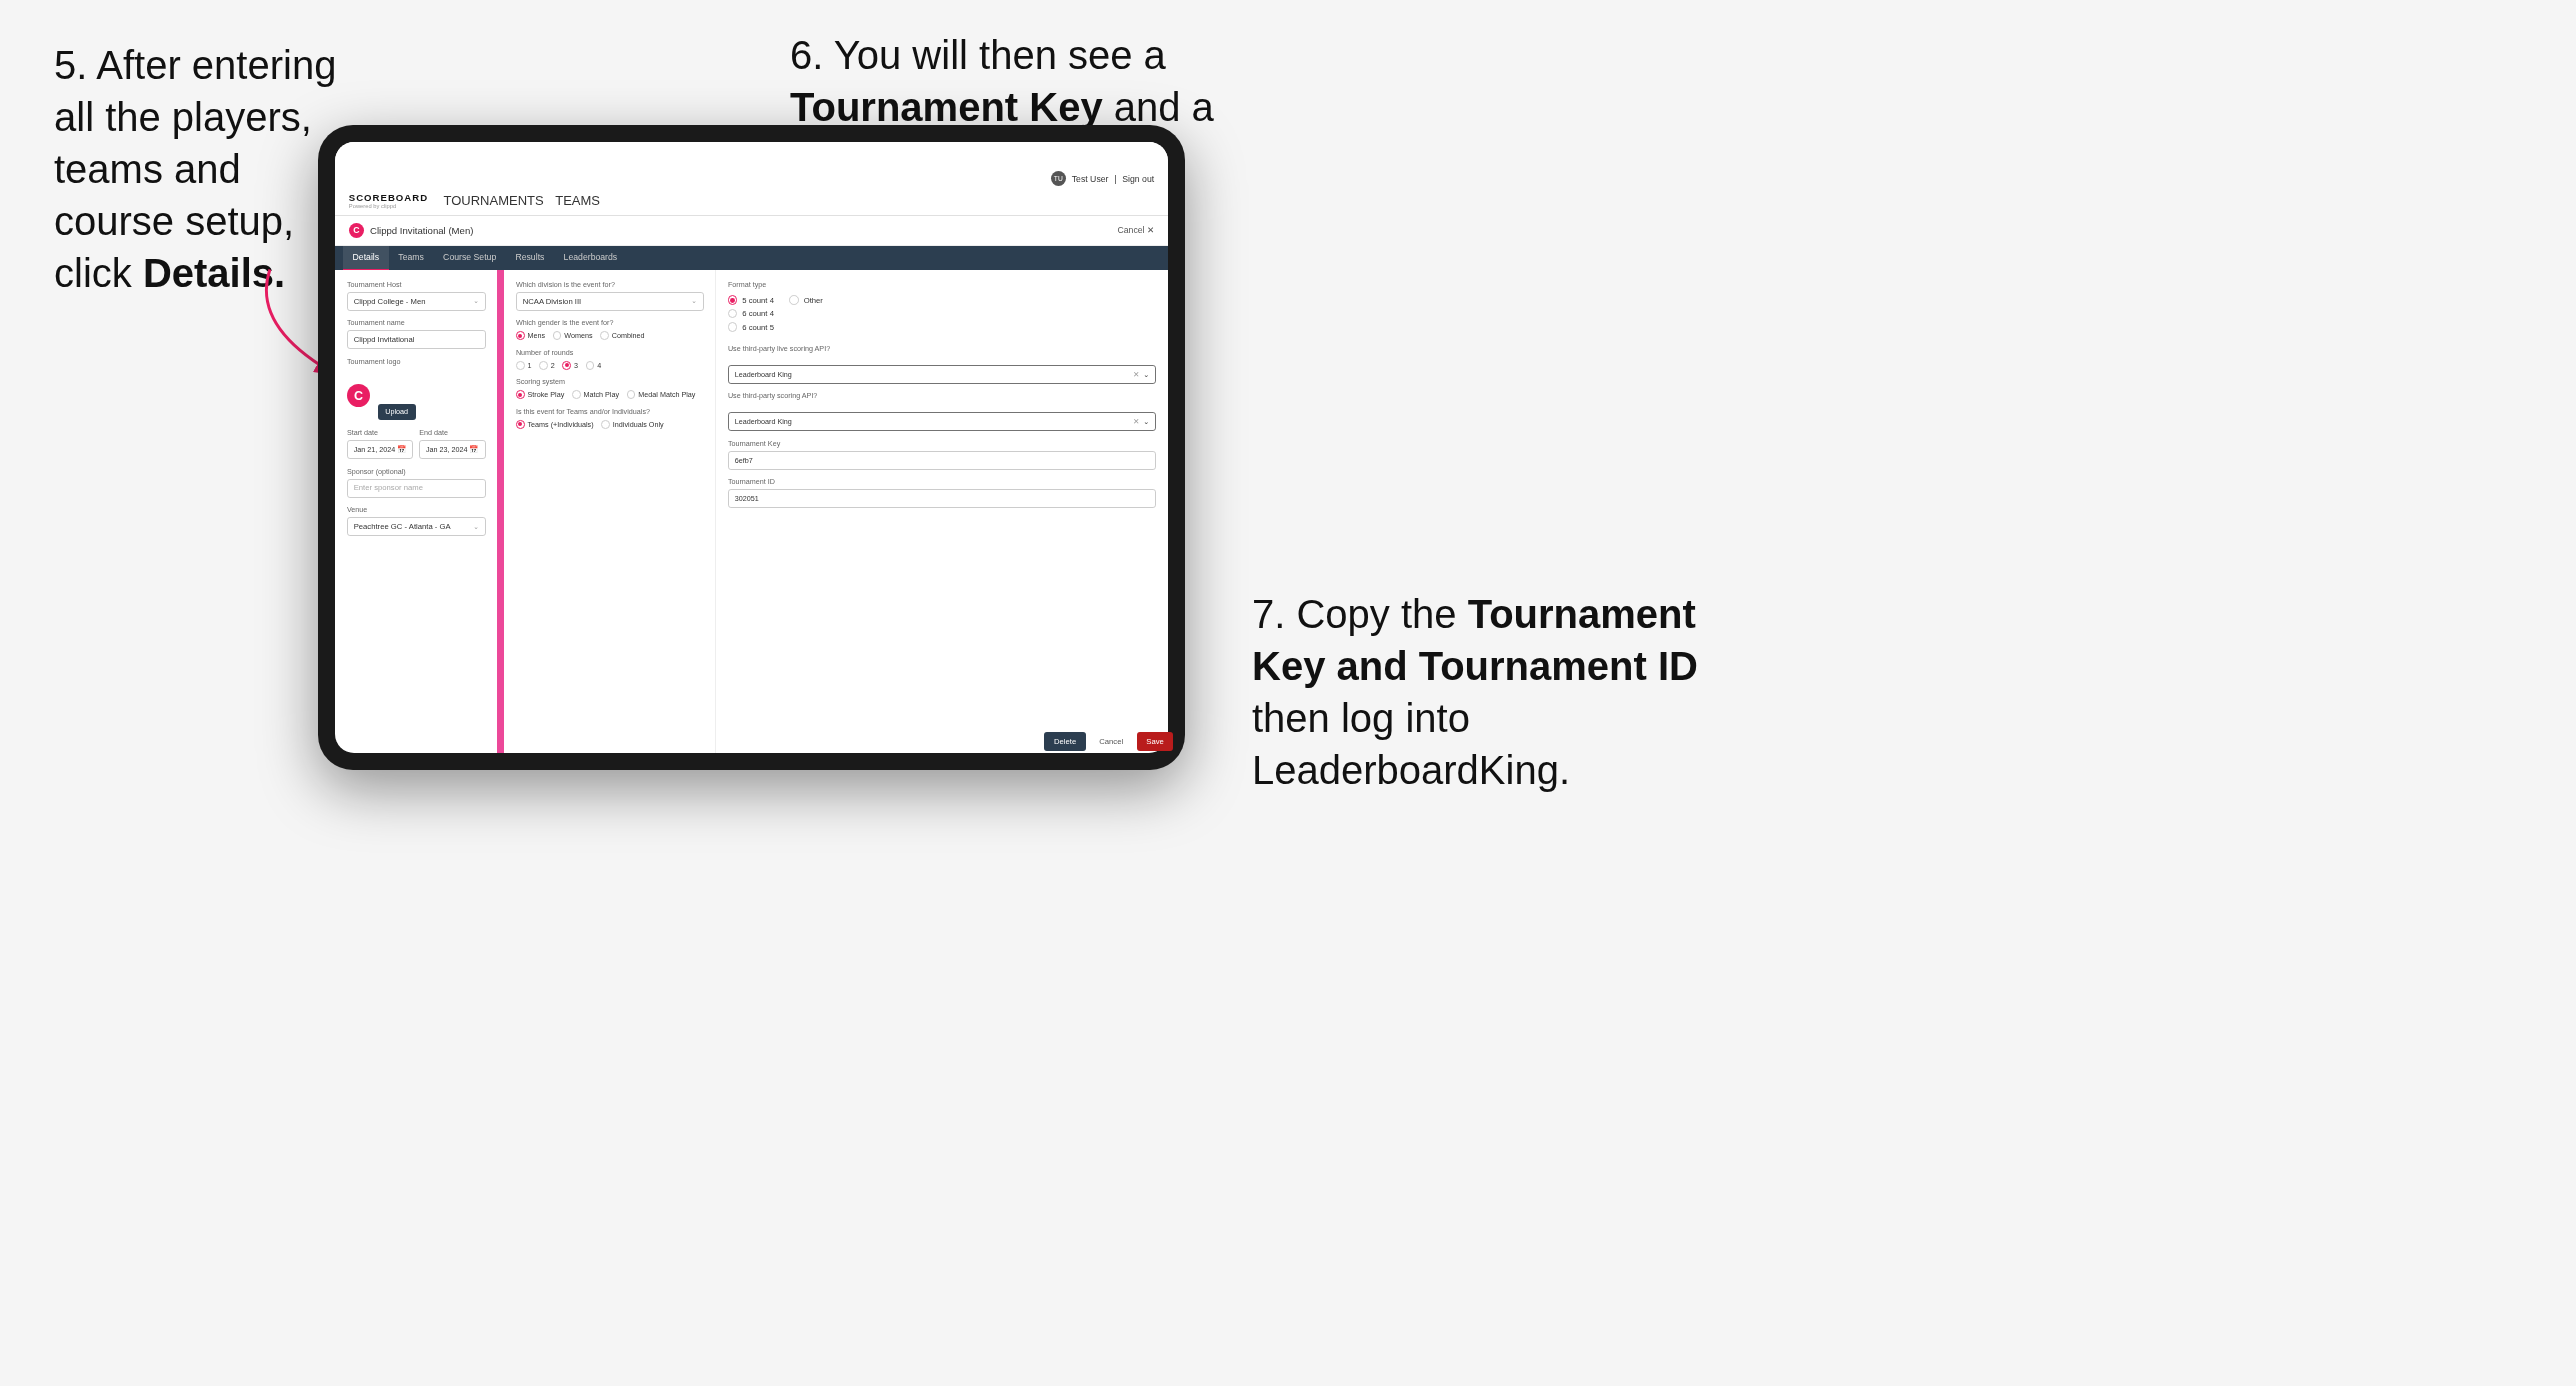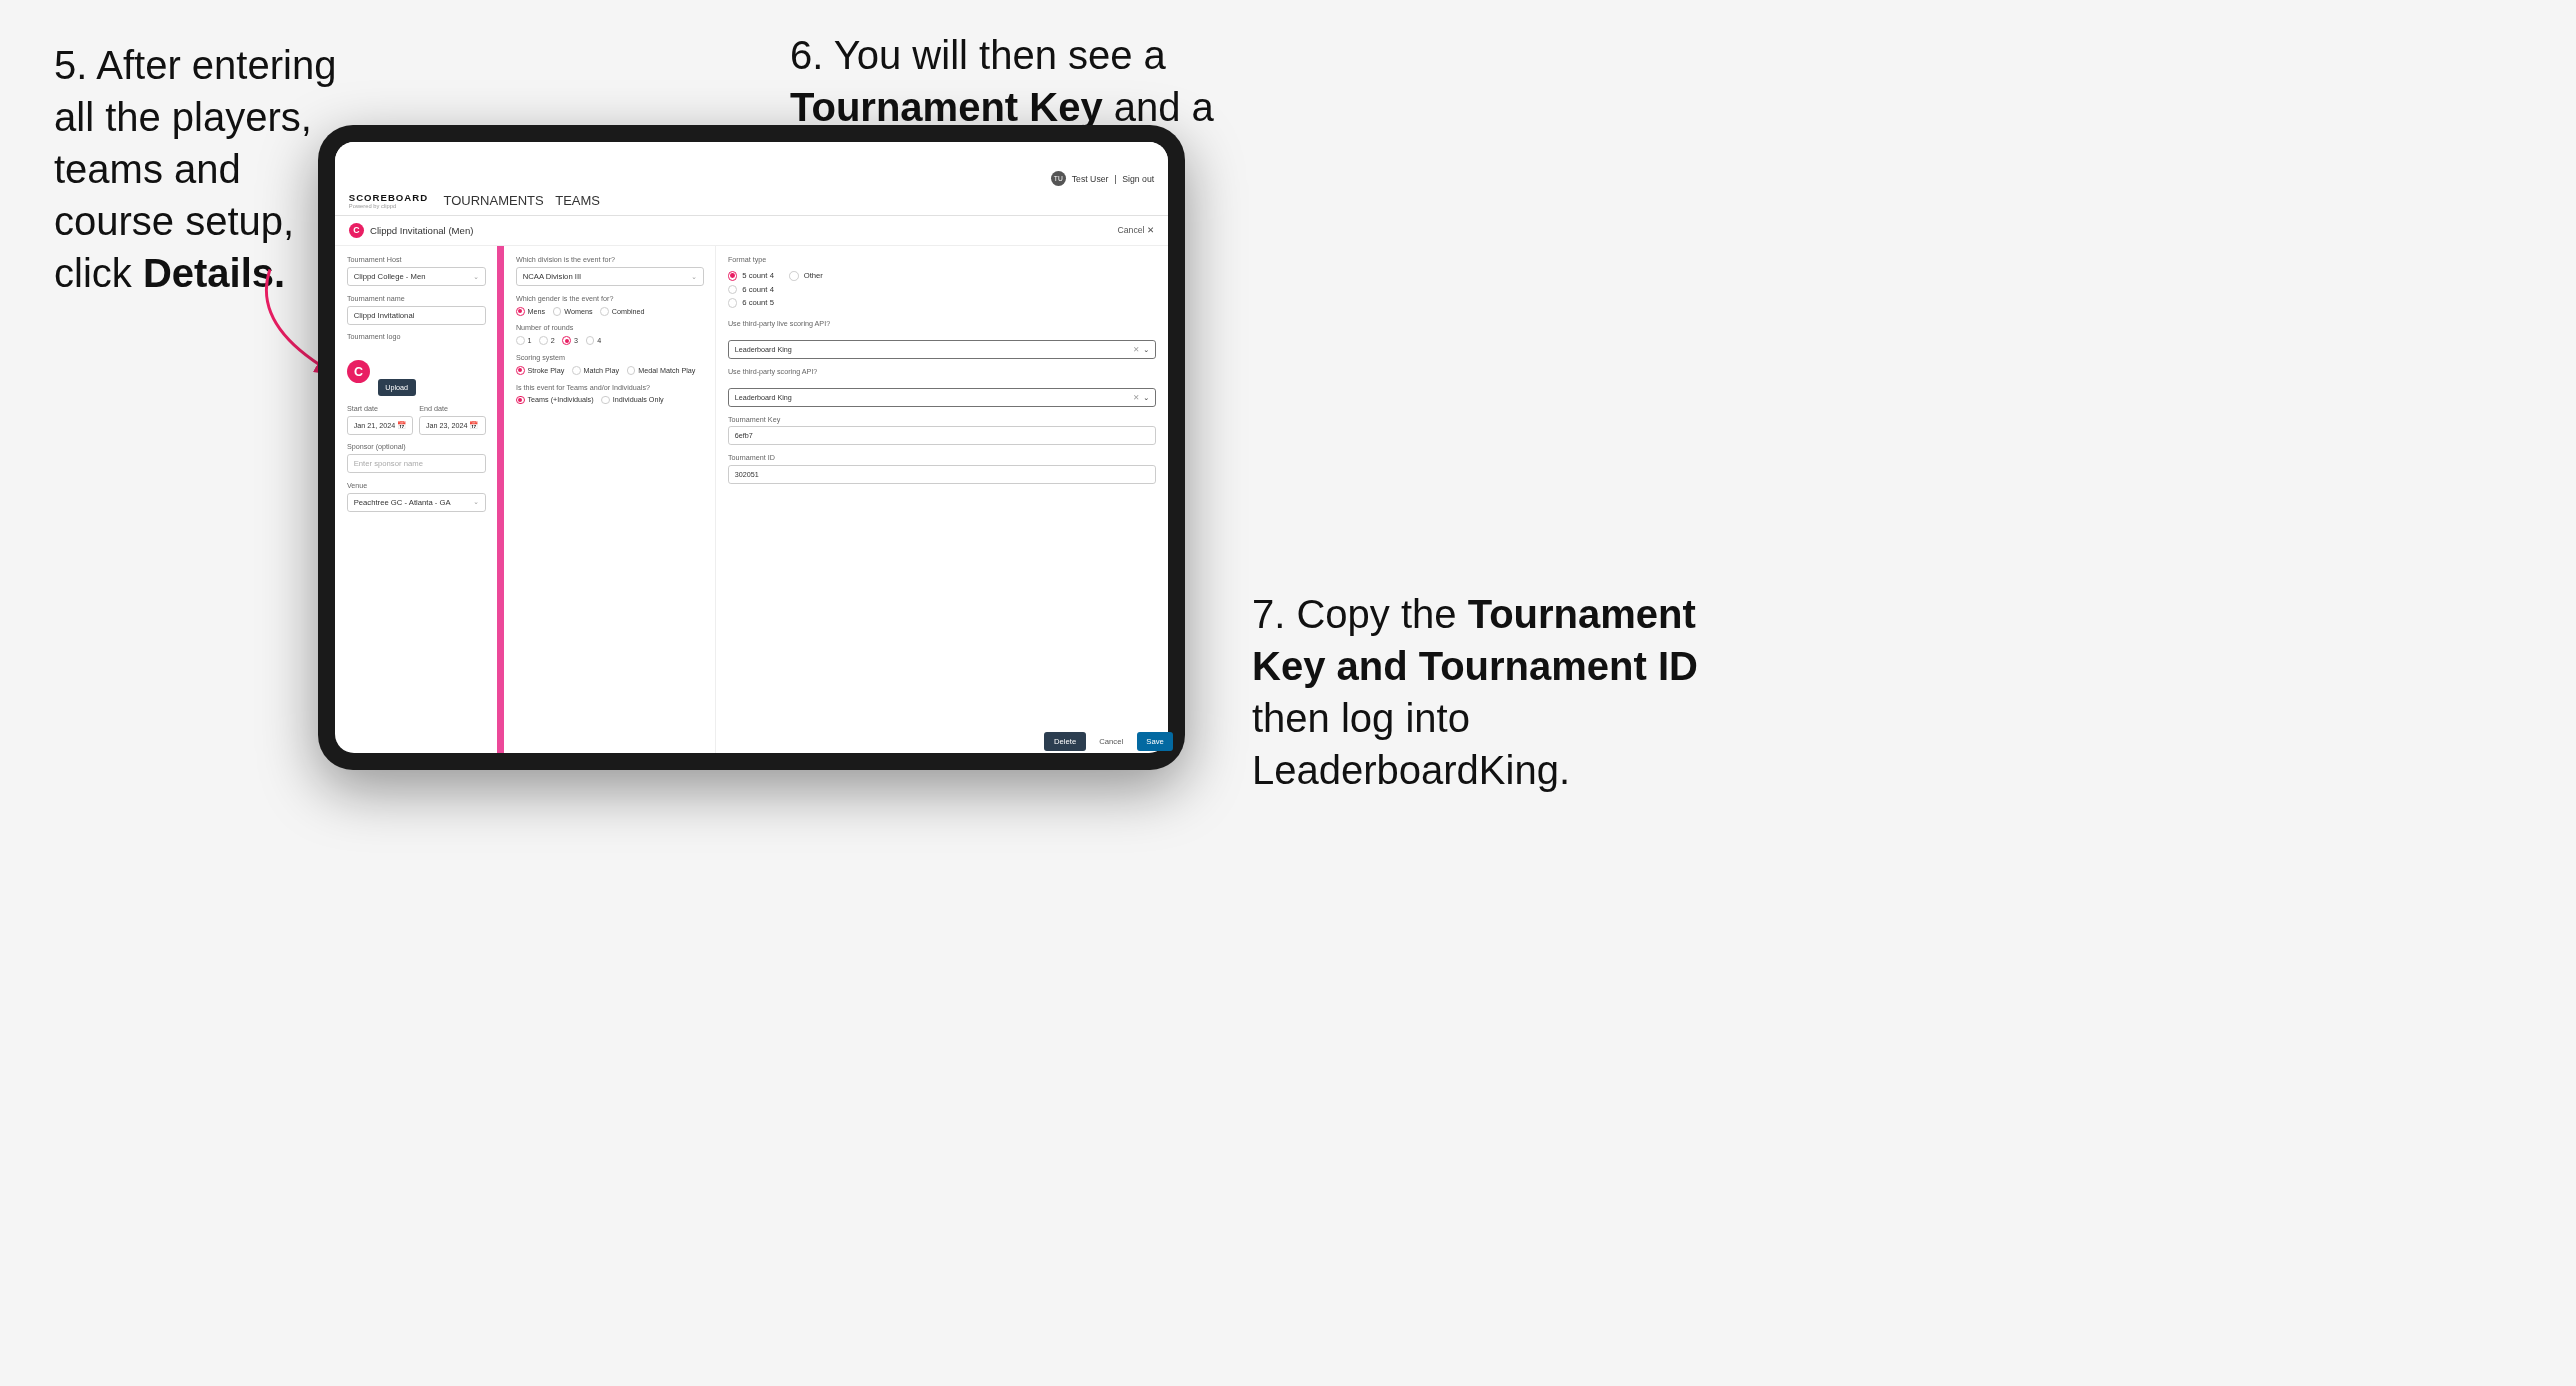--- a/index.html
+++ b/index.html
@@ -411,21 +411,21 @@
     .btn-cancel {
       background: transparent;
       color: #555;
       border: none;
       font-size: 7.7px;
       cursor: pointer;
       padding: 4.8px 7.7px;
     }
 
     .btn-save {
-      background: #0369a1;
+      background: #b91c1c;
       color: #fff;
       border: none;
       border-radius: 2.9px;
       padding: 4.8px 9.6px;
       font-size: 7.7px;
       cursor: pointer;
     }
 
     
     .radio-inline {
@@ -534,20 +534,27 @@
     <div class="tournament-header">
       <div class="tournament-name-row">
         <div class="c-logo">C</div>
         <span class="tournament-name">
           <span>Clippd Invitational</span> <span>(Men)</span>
         </span>
       </div>
       <span class="cancel-btn">Cancel ✕</span>
     </div>
 
+    <div class="tab-bar">
+      <div class="tab active">Details</div>
+      <div class="tab">Teams</div>
+      <div class="tab">Course Setup</div>
+      <div class="tab">Results</div>
+      <div class="tab">Leaderboards</div>
+    </div>
 
     <div class="main-content">
 
       <div class="left-column">
 
         <div class="field-label">Tournament Host</div>
         <div class="text-input">
           <span>Clippd College - Men</span>
           <span class="chevron">⌄</span>
         </div>

